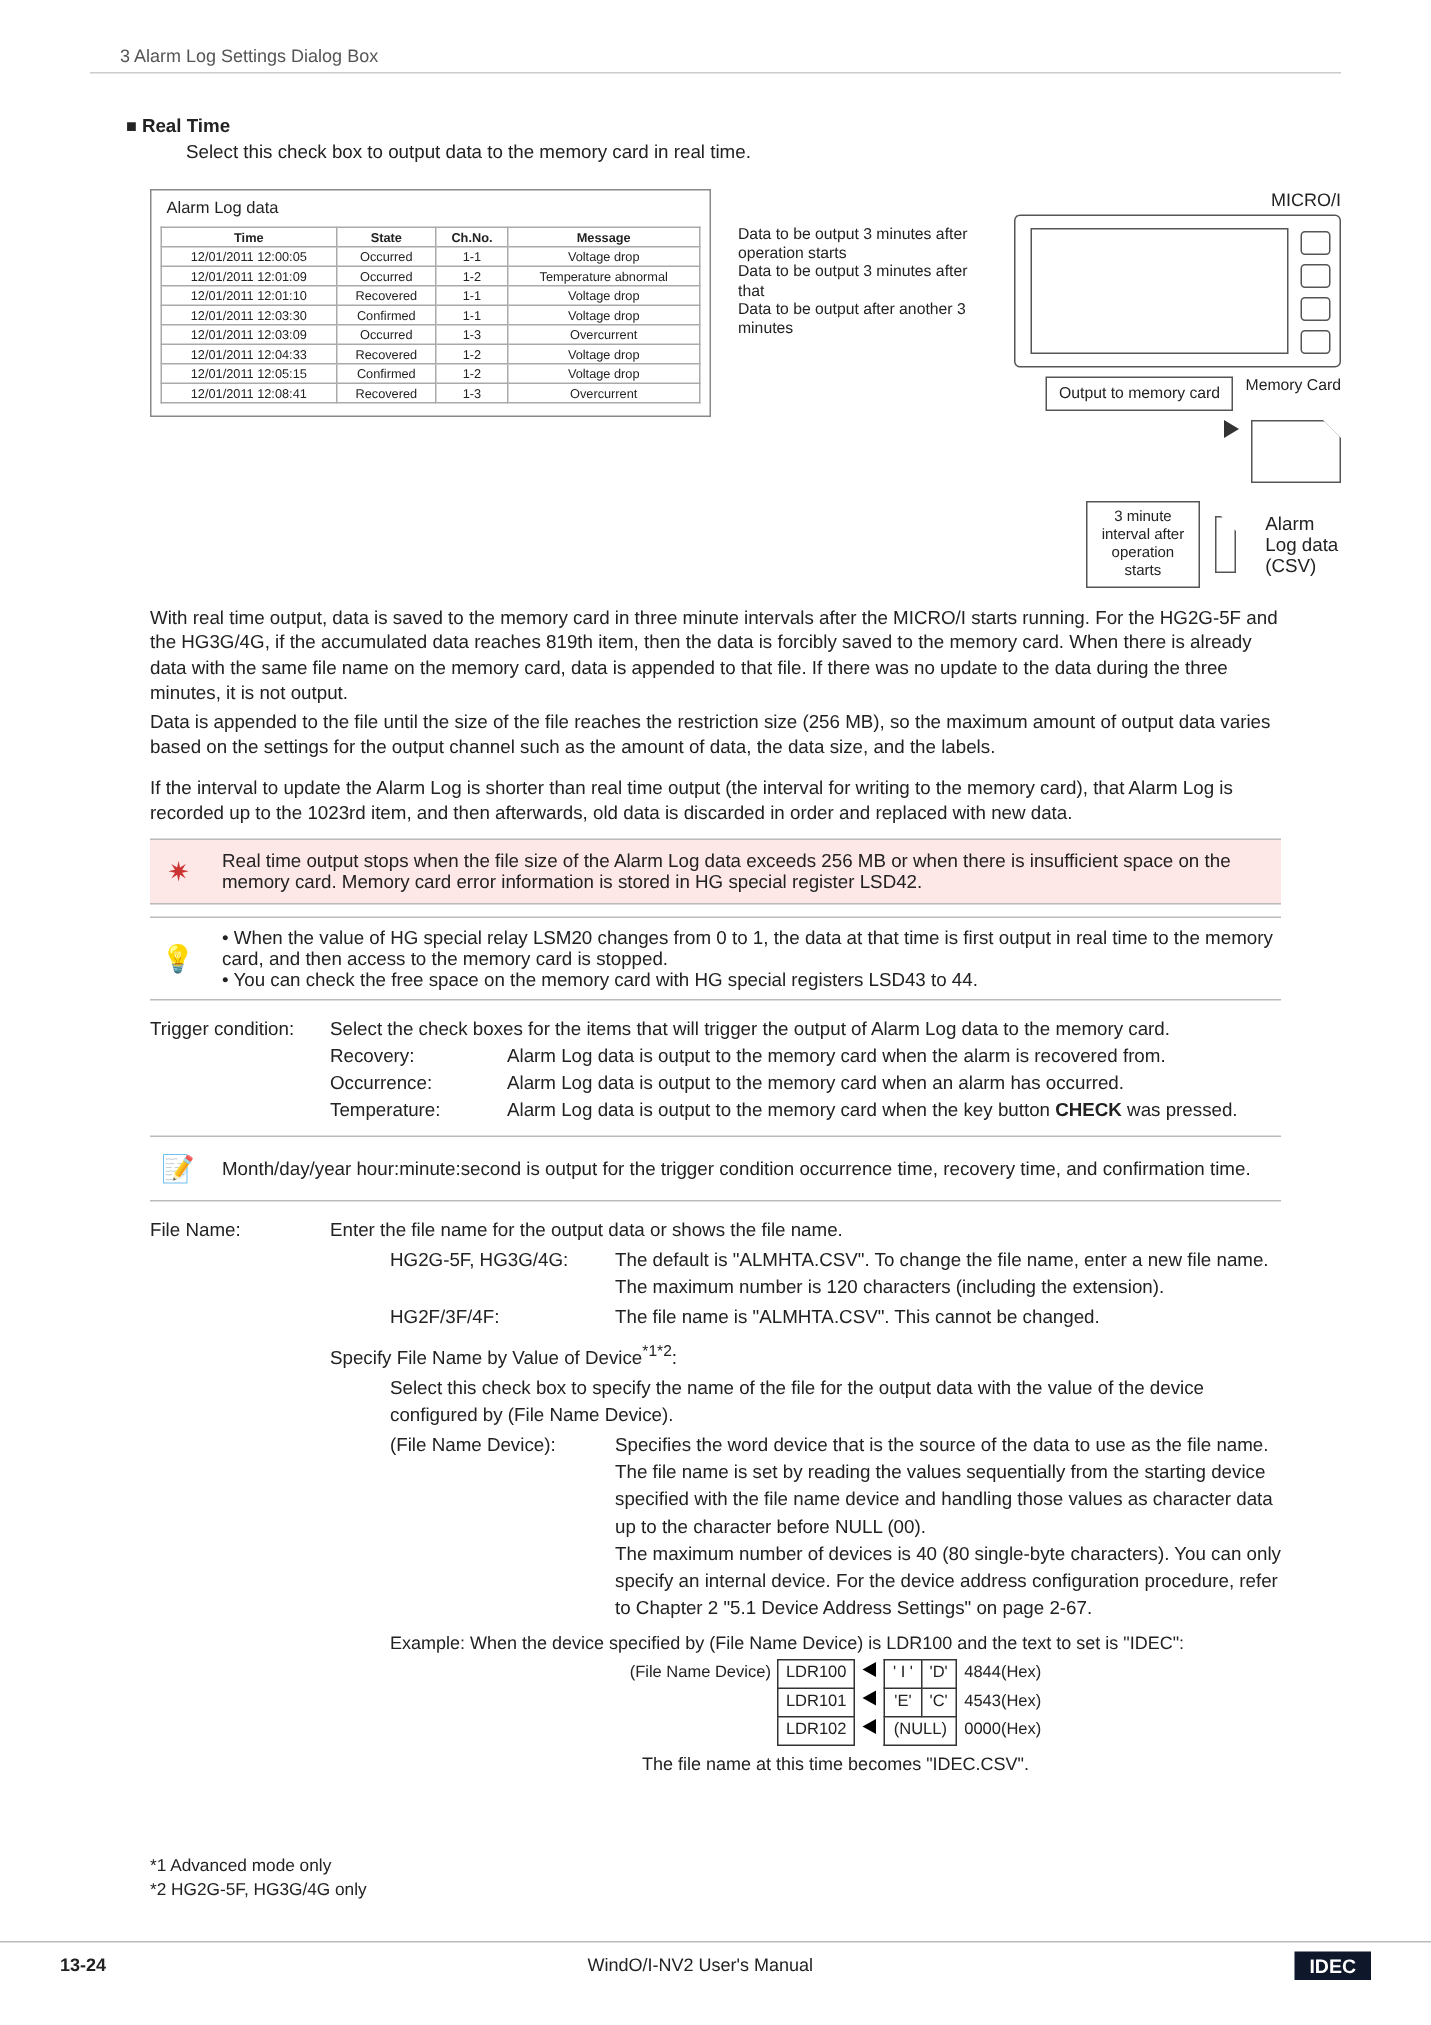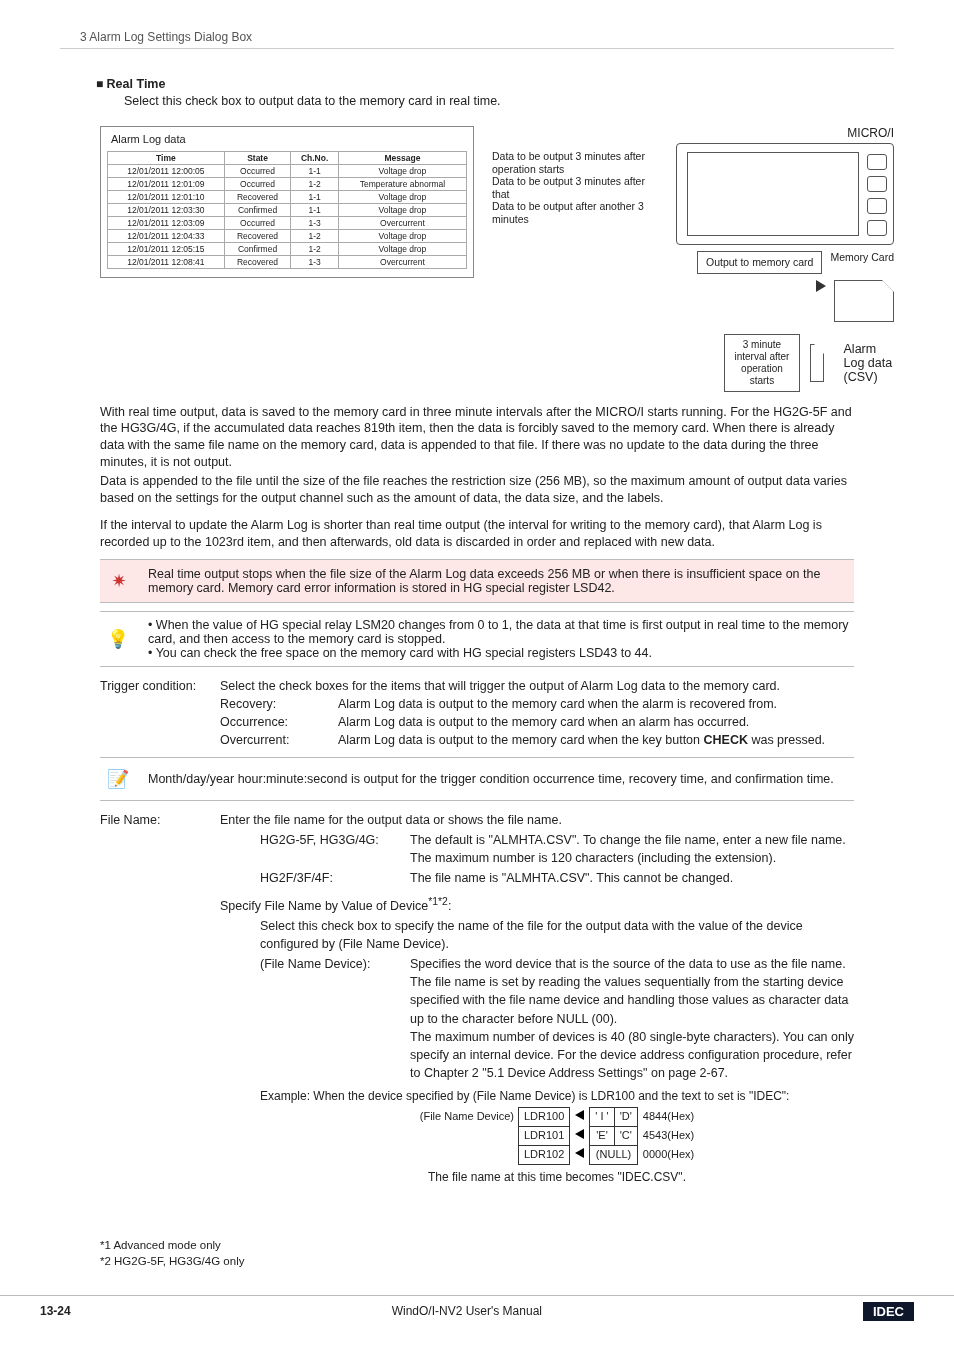--- a/index.html
+++ b/index.html
@@ -16,21 +16,21 @@
   .header-bar {
     color: #555;
     font-size: 12px;
     border-bottom: 1px solid #ccc;
     padding-bottom: 4px;
     margin-bottom: 28px;
     padding-left: 20px;
   }
   .section-title {
     font-weight: bold;
-    margin-left: 36px;
+    margin-left: 24px;
   }
   .bullet { font-size: 12px; }
   .desc {
     margin-left: 64px;
     margin-top: 3px;
   }
   .diagram-row {
     display: flex;
     gap: 18px;
     margin: 18px 0 12px 40px;
@@ -344,21 +344,21 @@
       <div>Select the check boxes for the items that will trigger the output of Alarm Log data to the memory card.</div>
       <div class="sub-row">
           <div class="sub-label">Recovery:</div>
           <div>Alarm Log data is output to the memory card when the alarm is recovered from.</div>
         </div>
       <div class="sub-row">
           <div class="sub-label">Occurrence:</div>
           <div>Alarm Log data is output to the memory card when an alarm has occurred.</div>
         </div>
       <div class="sub-row">
-          <div class="sub-label">Overcurrent:</div>
+          <div class="sub-label">Temperature:</div>
           <div><span>Alarm Log data is output to the memory card when the key button </span><b>CHECK</b><span> was pressed.</span></div>
         </div>
     </div>
   </div>
 
   <div class="callout">
     <div class="callout-icon note">📝</div>
     <div>Month/day/year hour:minute:second is output for the trigger condition occurrence time, recovery time, and confirmation time.</div>
   </div>
 

